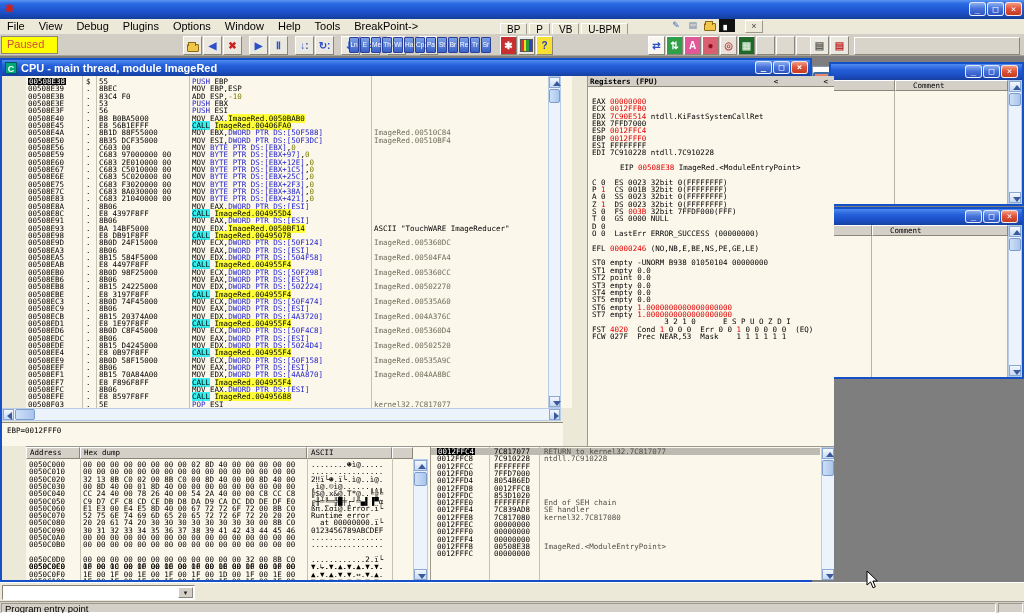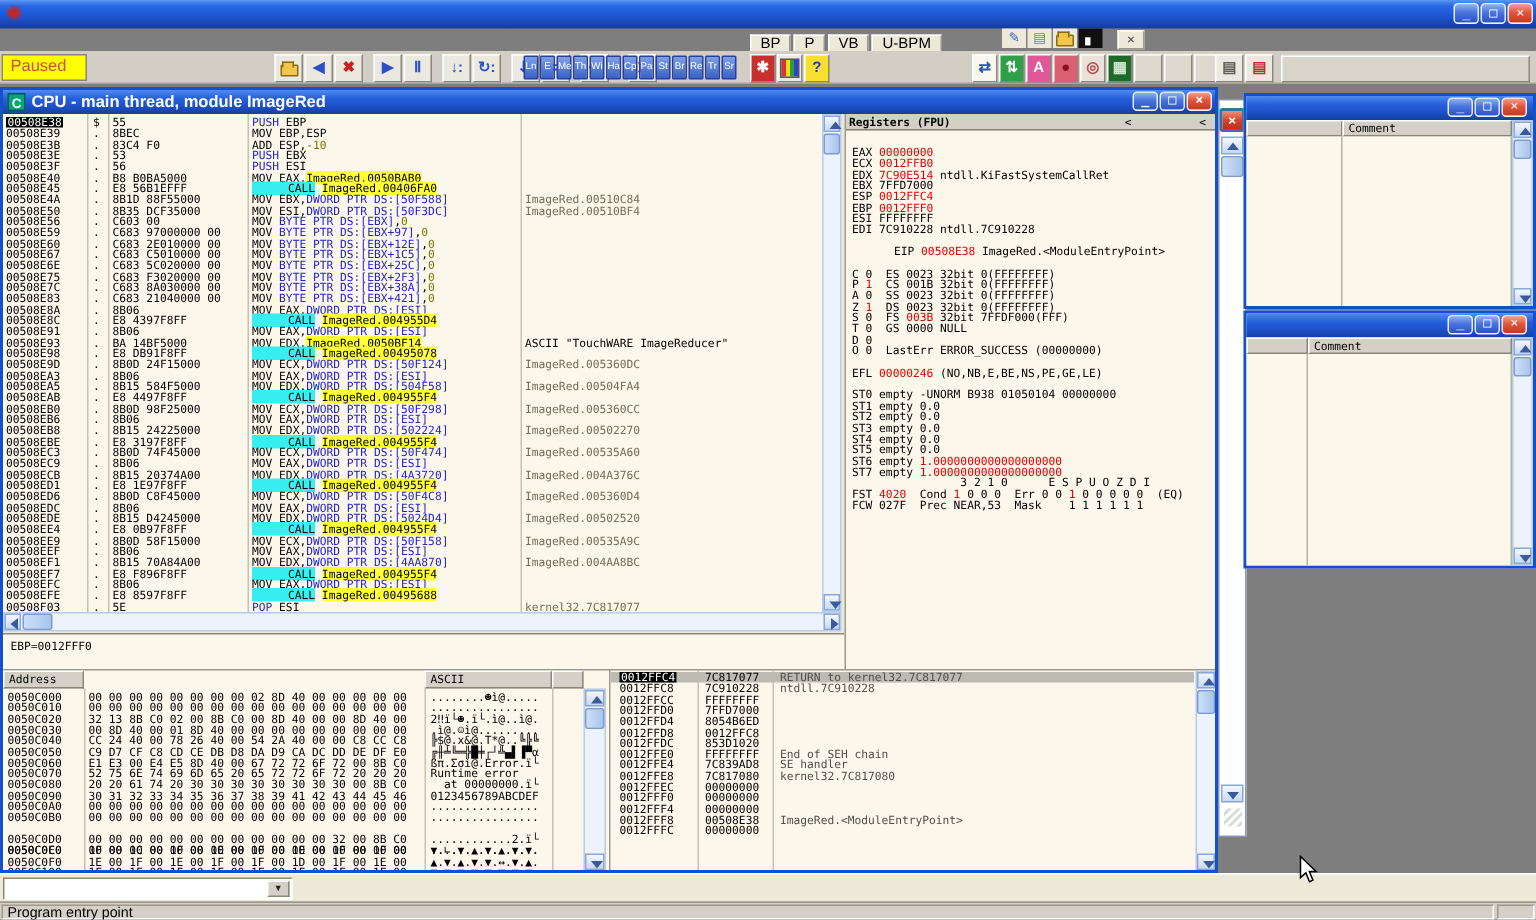--- a/index.html
+++ b/index.html
@@ -68,33 +68,33 @@
 .cpu-ico { position:absolute; left:3px; top:2px; width:12px; height:12px; background:#00A878; color:#fff;
   font-size:9px; line-height:12px; text-align:center; font-weight:bold; border:1px solid #056; }
 .cpu-title-text { position:absolute; left:19px; top:0; }
 .cpu .winctl { right:2px; top:1px; position:absolute; }
 .cpu .wbtn { width:17px; height:13px; line-height:11px; }
 
 .pane { position:absolute; background:#FBF7EA; overflow:hidden; }
 .vline { position:absolute; top:0; bottom:0; width:1px; background:#C6C2B2; }
 
 
-.mono { font-family:"DejaVu Sans Mono", monospace; font-size:7.5px; color:#000; }
+.mono { font-family:"DejaVu Sans Mono", monospace; font-size:7.5px; color:#000;margin-left:24px; }
 .drow { position:absolute; left:0; width:100%; height:7.33px; line-height:7.4px; white-space:pre; }
 .drow span { position:absolute; top:0; }
 .c-addr { left:2px; color:#000; }
 .c-addr.sel { background:#000; color:#fff; padding:0 1px; }
 .c-mark { left:60px; }
 .c-hex  { left:73px; }
 .c-ins  { left:166px; }
 .c-ins span { position:static; }
 .c-cmt  { left:348px; color:#6F6F5C; }
 .c-cmt.cb { color:#000; }
 .seg-k { color:#000; } .seg-b { color:#2424CC; } .seg-o { color:#7A7A00; }
-.seg-y { background:#FFFF38; color:#000; } .seg-c { background:#38EEEE; color:#000;padding-left:24px; }
+.seg-y { background:#FFFF38; color:#000; } .seg-c { background:#38EEEE; color:#000; }
 
 
 .reghdr { position:absolute; left:0; top:0; width:100%; height:11px; background:#D4D0C8;
   border-bottom:1px solid #8A8678; font-weight:bold; line-height:11px; padding-left:2px; white-space:pre; }
 .regnav { position:absolute; right:6px; top:0; font-weight:normal; white-space:pre; }
 .rline { position:absolute; left:4px; width:240px; height:7.34px; line-height:7.4px; white-space:pre; }
 .seg-r { color:#E00000; }
 
 
 .hcell { position:absolute; top:0; height:12px; background:#D4D0C8; border:1px solid;
@@ -110,21 +110,21 @@
 .infopane { background:#FBF7EA; border-top:1px solid #8A8678; font-family:"DejaVu Sans Mono",monospace;
   font-size:7.5px; padding:3px 0 0 5px; color:#000; }
 
 
 .swin { background:#ECE9D8; border:2px solid #1450C8; }
 .swin-title { position:absolute; left:0; top:0; right:0; height:16px;
   background:linear-gradient(180deg,#4F8BF0 0%,#2560DA 35%,#1C4FC6 70%,#16409F 100%); }
 .swin .winctl { position:absolute; right:4px; top:1px; }
 .swin .wbtn { width:17px; height:13px; line-height:11px; }
 .shdr { position:absolute; height:11px; background:#D4D0C8; border:1px solid; border-color:#FFF #8A8678 #8A8678 #FFF;
-  font-family:"DejaVu Sans Mono",monospace; font-size:7.5px; line-height:9px; padding-left:3px; }
+  font-family:"DejaVu Sans Mono",monospace; font-size:7.5px; line-height:9px; padding-left:17px; }
 .sbody { position:absolute; background:#FBF7EA; }
 
 
 .bgstrip { left:812px; top:66px; width:19px; height:492px; background:#FFF; border:1px solid #8898B8; }
 .strip-x { position:absolute; left:0; top:5px; width:17px; height:16px; border:2px solid #3A6EA5; border-radius:2px;
   background:linear-gradient(#F09078,#D44830 50%,#B83218); color:#fff; text-align:center;
   font-size:9px; line-height:12px; font-weight:bold; }
 
 
 .cmdbar { left:0; top:582px; width:1024px; height:19px; background:#ECE9D8; border-top:1px solid #FFF; }
@@ -140,20 +140,23 @@
 <body>
 
 <div id="screen">
 
   <div class="abs titlebar">
     <span class="abs app-icon">✺</span>
     <span></span>
     <span class="abs winctl" style="right:2px;"><span class="wbtn">_</span><span class="wbtn">□</span><span class="wbtn close">×</span></span>
   </div>
 
+  <div class="abs menubar">
+    <span><span class="menu-item">File</span><span class="menu-item">View</span><span class="menu-item">Debug</span><span class="menu-item">Plugins</span><span class="menu-item">Options</span><span class="menu-item">Window</span><span class="menu-item">Help</span><span class="menu-item">Tools</span><span class="menu-item">BreakPoint-&gt;</span></span>
+  </div>
   <div class="abs pluginbar">
     <span><span class="pbtn">BP</span><span class="pbtn">P</span><span class="pbtn">VB</span><span class="pbtn">U-BPM</span></span>
     <span style="margin-left:34px;"><span class="micon" style="color: rgb(58, 102, 200);">✎</span><span class="micon" style="color: rgb(104, 128, 168);">▤</span><span class="micon"><span class="folder-glyph"></span></span><span class="micon" style="color: rgb(255, 255, 255); background: rgb(16, 16, 16);">▖</span></span>
   </div>
   <div class="abs menu-x">×</div>
 
   <div class="abs toolbar"></div>
   <div class="abs paused">Paused</div>
   <div class="abs tgroup" style="left:183px;" id="tb-main"><span class="tbtn"><span class="folder-glyph"></span></span><span class="tbtn" style="color: rgb(43, 80, 200);">◀</span><span class="tbtn" style="color: rgb(204, 32, 32);">✖</span><span class="tbtn" style="margin-left: 6px; color: rgb(43, 80, 200);">▶</span><span class="tbtn" style="color: rgb(43, 80, 200);">Ⅱ</span><span class="tbtn" style="margin-left: 6px; color: rgb(43, 80, 200);">↓:</span><span class="tbtn" style="color: rgb(43, 80, 200);">↻:</span><span class="tbtn" style="margin-left: 6px; color: rgb(43, 80, 200);">⇊</span><span class="tbtn" style="color: rgb(43, 80, 200);">⇉</span><span class="tbtn" style="margin-left: 6px; color: rgb(43, 80, 200);">⇥</span><span class="tbtn" style="margin-left: 12px; color: rgb(216, 48, 144);">➤</span></div>
   <div class="abs tgroup" style="left:349px;" id="tb-letters"><span class="lbtn">Ln</span><span class="lbtn">E</span><span class="lbtn">Me</span><span class="lbtn">Th</span><span class="lbtn">Wi</span><span class="lbtn">Ha</span><span class="lbtn">Cp</span><span class="lbtn">Pa</span><span class="lbtn">St</span><span class="lbtn">Br</span><span class="lbtn">Re</span><span class="lbtn">Tr</span><span class="lbtn">Sr</span></div>
@@ -316,33 +319,34 @@
         <div class="rline" style="top: 124.76px;"><span class="seg-k">Z </span><span class="seg-r">1</span><span class="seg-k">  DS 0023 32bit 0(FFFFFFFF)</span></div>
         <div class="rline" style="top: 132.1px;"><span class="seg-k">S 0  FS </span><span class="seg-r">003B</span><span class="seg-k"> 32bit 7FFDF000(FFF)</span></div>
         <div class="rline" style="top: 139.44px;"><span class="seg-k">T 0  GS 0000 NULL</span></div>
         <div class="rline" style="top: 146.78px;"><span class="seg-k">D 0</span></div>
         <div class="rline" style="top: 154.12px;"><span class="seg-k">O 0  LastErr ERROR_SUCCESS (00000000)</span></div>
         <div class="rline" style="top: 161.46px;">&nbsp;</div>
         <div class="rline" style="top: 168.8px;"><span class="seg-k">EFL </span><span class="seg-r">00000246</span><span class="seg-k"> (NO,NB,E,BE,NS,PE,GE,LE)</span></div>
         <div class="rline" style="top: 176.14px;">&nbsp;</div>
         <div class="rline" style="top: 183.48px;"><span class="seg-k">ST0 empty -UNORM B938 01050104 00000000</span></div>
         <div class="rline" style="top: 190.82px;"><span class="seg-k">ST1 empty 0.0</span></div>
-        <div class="rline" style="top: 198.16px;"><span class="seg-k">ST2 empty 0.0</span></div>
+        <div class="rline" style="top: 198.16px;"><span class="seg-k">ST2 point 0.0</span></div>
         <div class="rline" style="top: 205.5px;"><span class="seg-k">ST3 empty 0.0</span></div>
         <div class="rline" style="top: 212.84px;"><span class="seg-k">ST4 empty 0.0</span></div>
         <div class="rline" style="top: 220.18px;"><span class="seg-k">ST5 empty 0.0</span></div>
         <div class="rline" style="top: 227.52px;"><span class="seg-k">ST6 empty </span><span class="seg-r">1.0000000000000000000</span></div>
         <div class="rline" style="top: 234.86px;"><span class="seg-k">ST7 empty </span><span class="seg-r">1.0000000000000000000</span></div>
         <div class="rline" style="top: 242.2px;"><span class="seg-k">                3 2 1 0      E S P U O Z D I</span></div>
         <div class="rline" style="top: 249.54px;"><span class="seg-k">FST </span><span class="seg-r">4020</span><span class="seg-k">  Cond </span><span class="seg-r">1</span><span class="seg-k"> 0 0 0  Err 0 0 </span><span class="seg-r">1</span><span class="seg-k"> 0 0 0 0 0  (EQ)</span></div>
         <div class="rline" style="top: 256.88px;"><span class="seg-k">FCW 027F  Prec NEAR,53  Mask    1 1 1 1 1 1</span></div>
       </div>
 
     <div class="pane mono" style="left:0;top:386px;width:404px;height:134px;border-top:1px solid #9C988C;" id="dump">
       <div class="hcell" style="left:0;width:54px;">Address</div>
+      <div class="hcell" style="left:54px;width:227px;">Hex dump</div>
       <div class="hcell" style="left:281px;width:85px;">ASCII</div>
       <div class="hcell" style="left:366px;width:21px;"></div>
       <div class="vline" style="left:54px;top:12px;"></div>
       <div class="vline" style="left:281px;top:12px;"></div>
       <div class="vline" style="left:366px;top:12px;"></div>
       <div class="sb abs" style="left:387px;top:12px;width:15px;height:122px;">
         <div class="sbtn" style="left:0;top:0;width:13px;height:11px;">
             <i class="tri-up"></i>
           </div>
         <div class="sthumb" style="left:0;top:12px;width:13px;height:14px;"></div>

